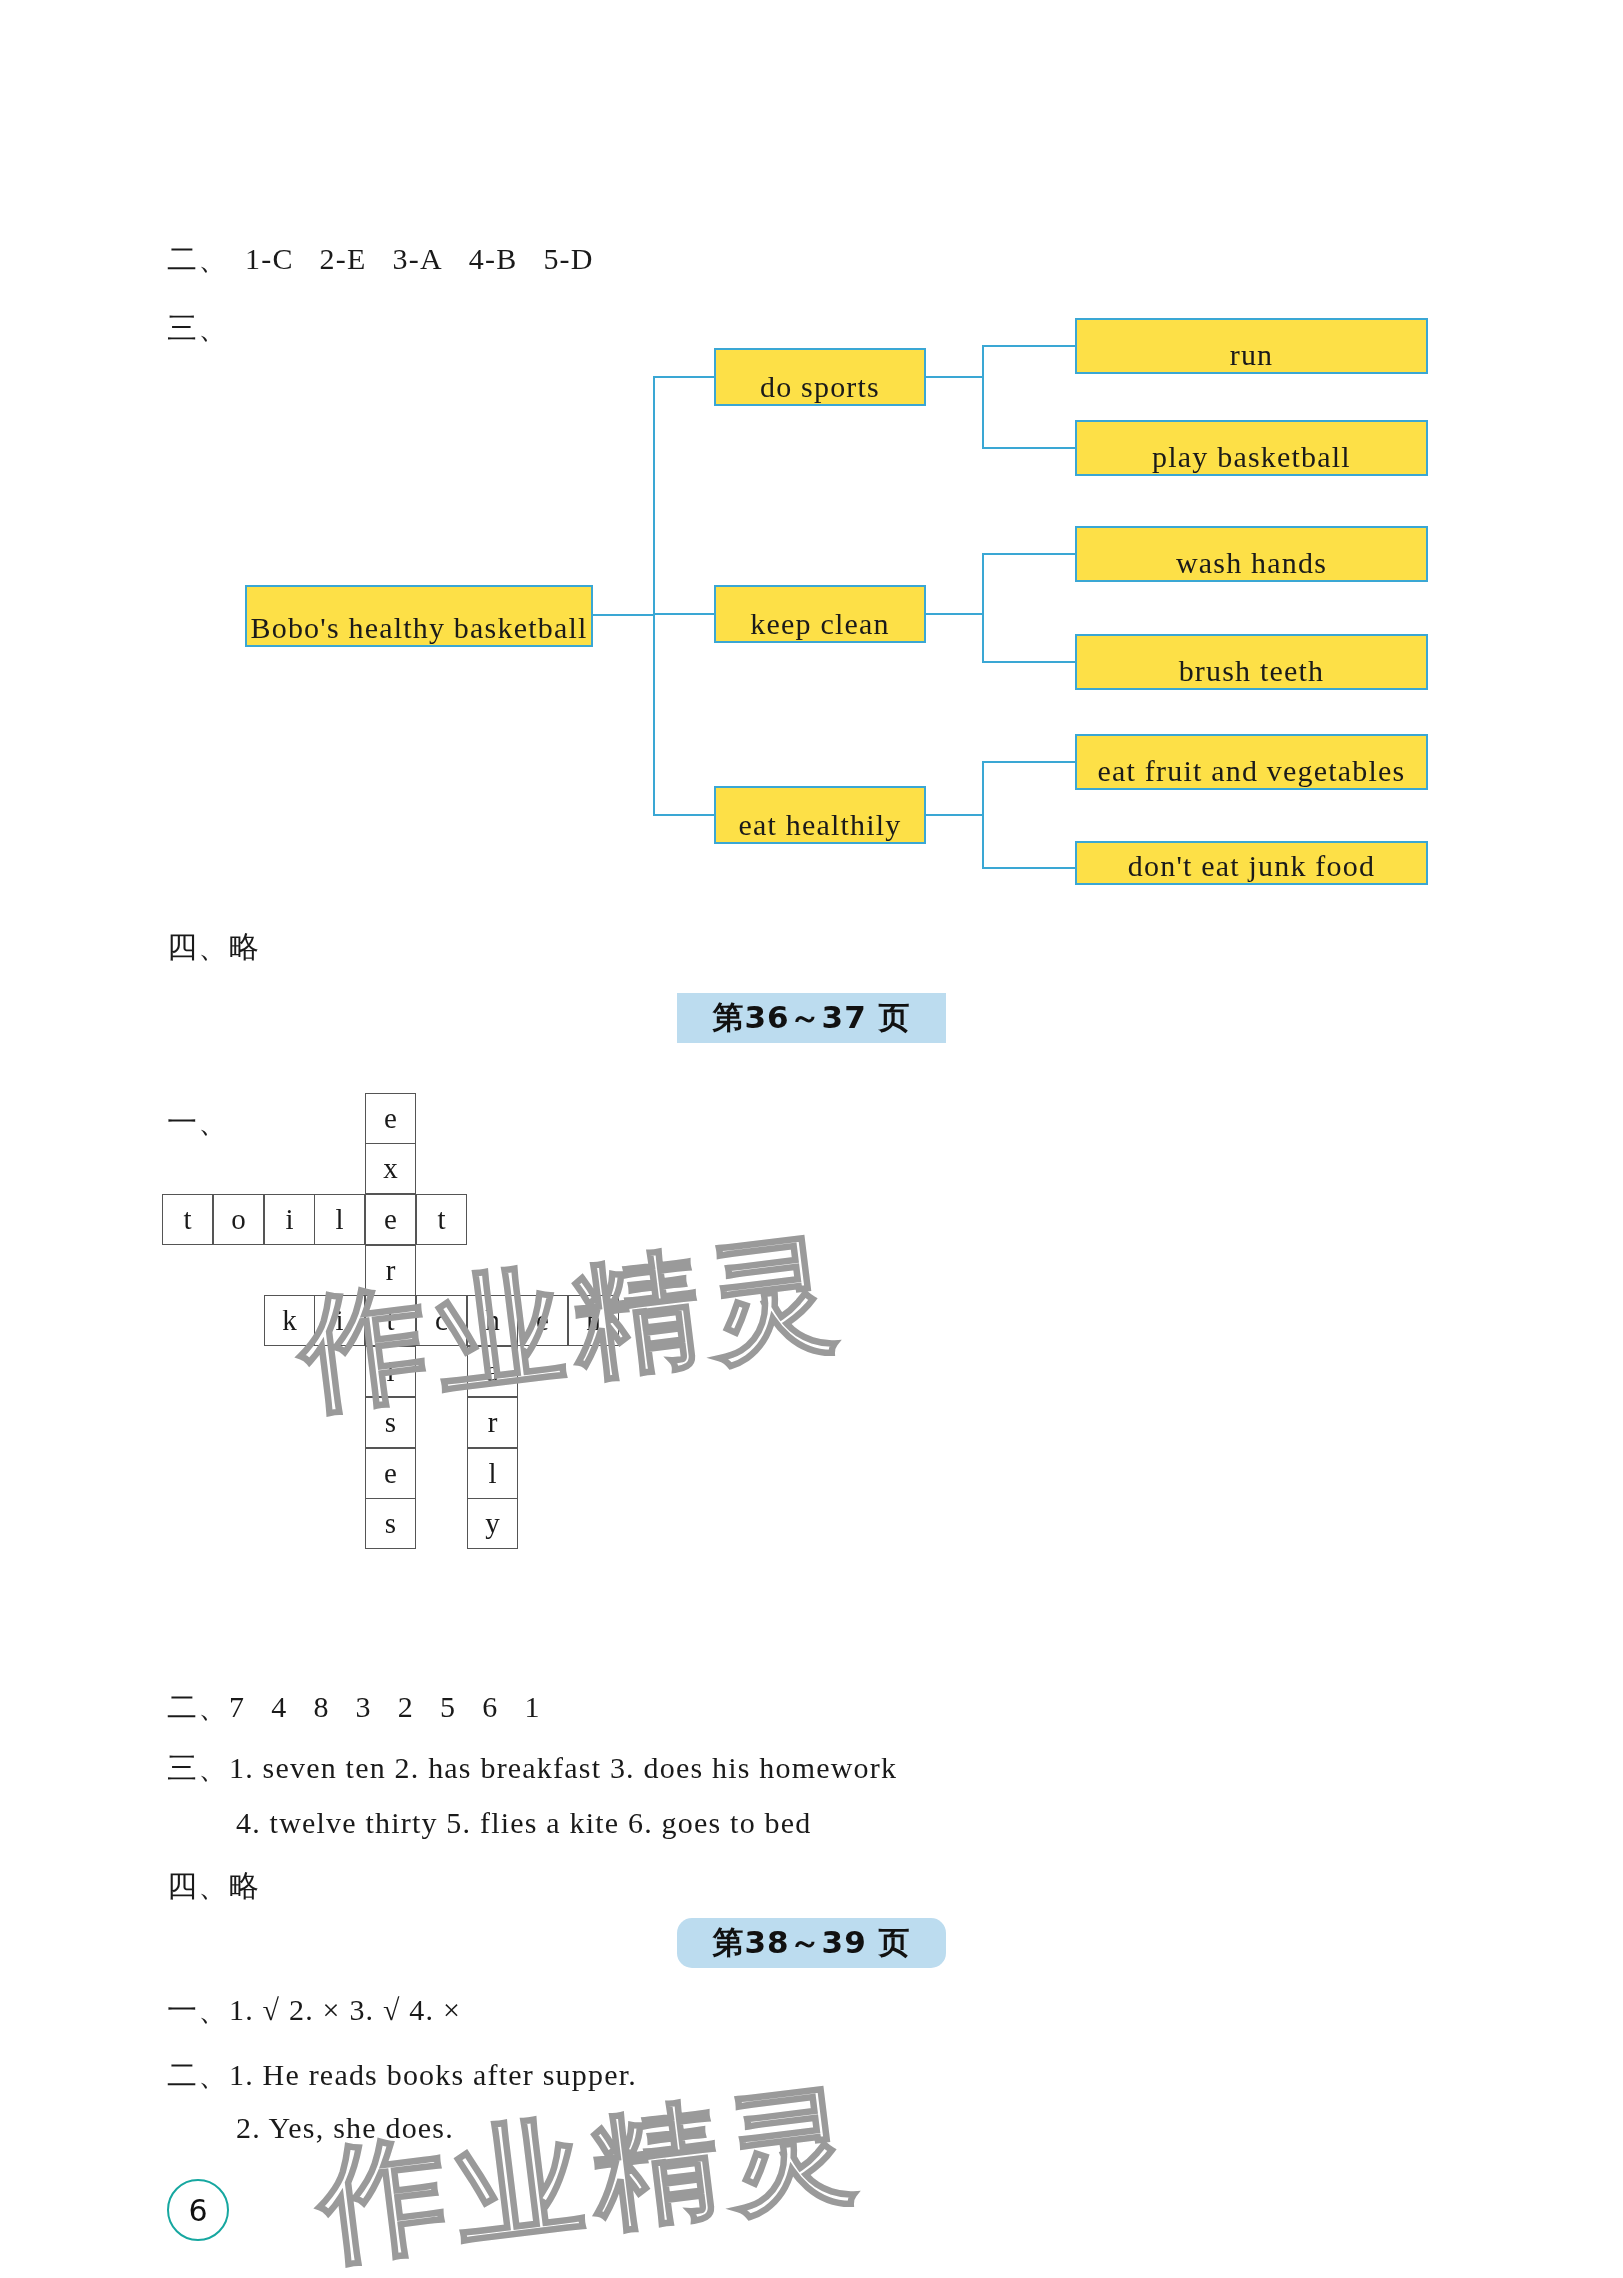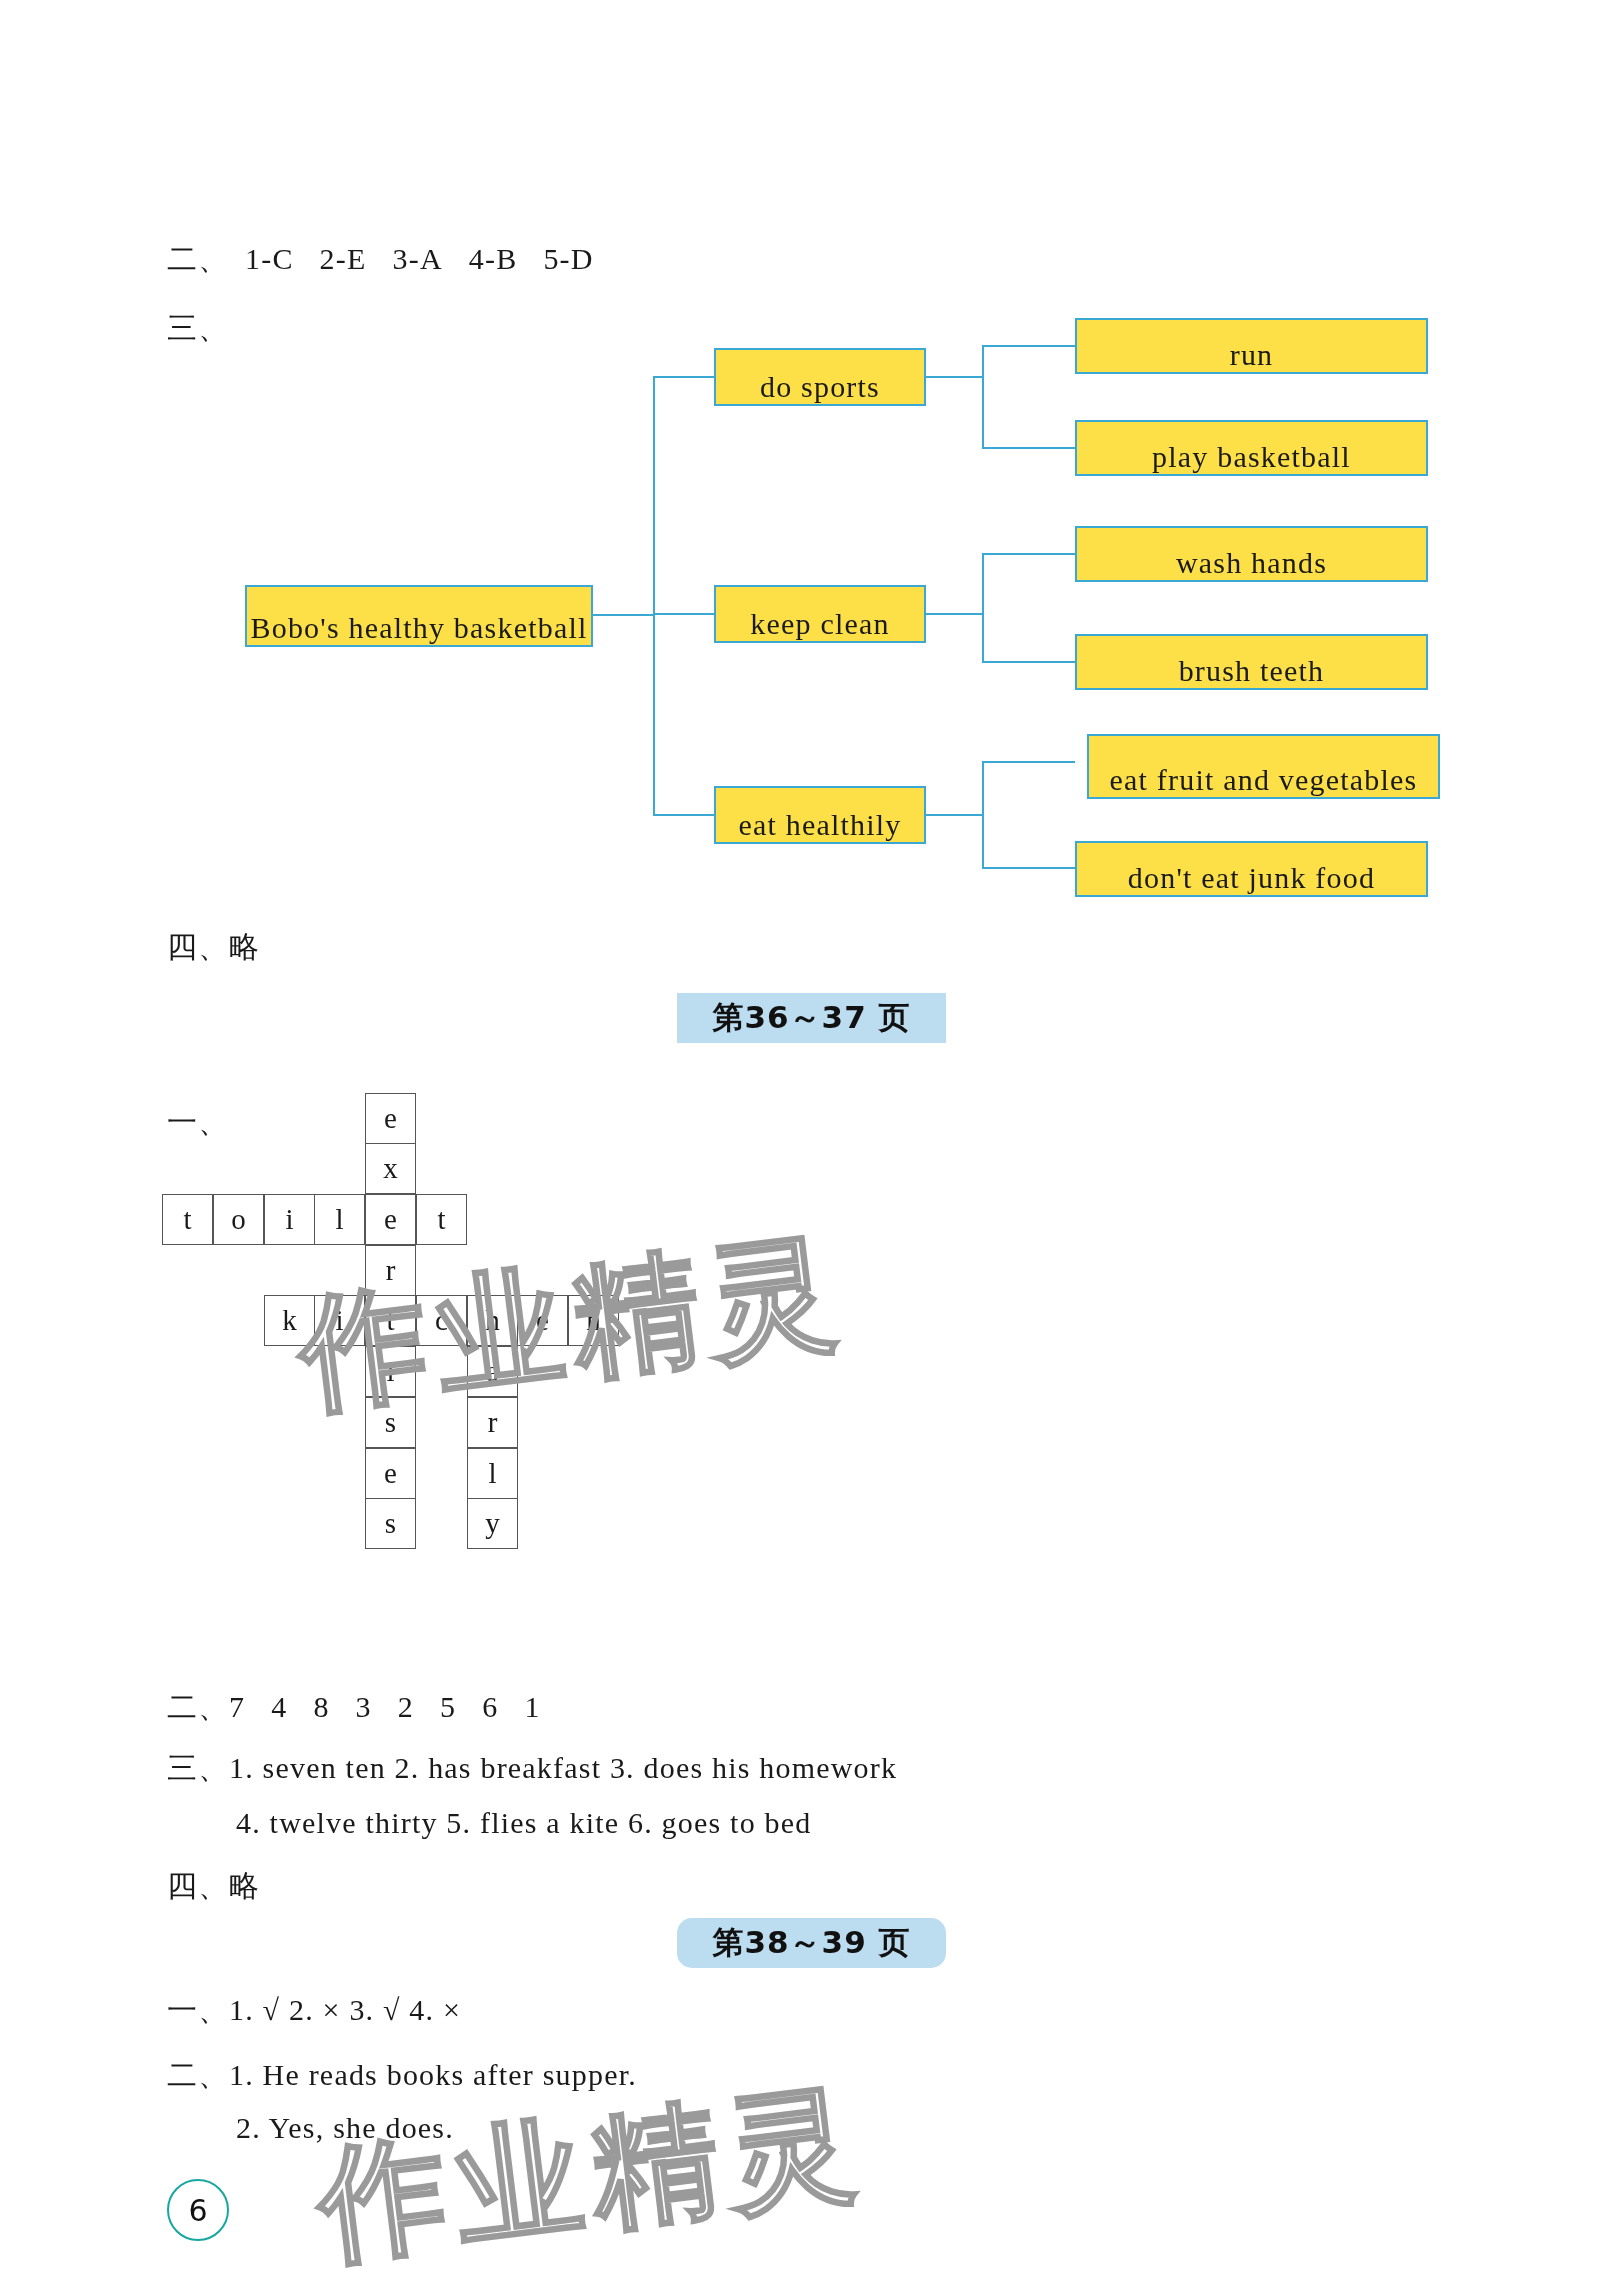--- a/index.html
+++ b/index.html
@@ -163,24 +163,24 @@
       <span>play basketball</span>
     </div>
 
     <div class="mm-box" style="left:1075px; top:526px; width:353px; height:56px;">
       <span>wash hands</span>
     </div>
     <div class="mm-box" style="left:1075px; top:634px; width:353px; height:56px;">
       <span>brush teeth</span>
     </div>
 
-    <div class="mm-box" style="left:1075px; top:734px; width:353px; height:65px;margin-left:12px;">
+    <div class="mm-box" style="left:1075px; top:734px; width:353px; height:56px;">
       <span>eat fruit and vegetables</span>
     </div>
-    <div class="mm-box" style="left:1075px; top:841px; width:353px; height:56px;">
+    <div class="mm-box" style="left:1075px; top:841px; width:353px; height:44px;">
       <span>don't eat junk food</span>
     </div>
 
     <div class="mm-line" style="left:593px; top:614px; width:60px; height:2px;"></div>
     <div class="mm-line" style="left:653px; top:376px; width:2px; height:439px;"></div>
 
     <div class="mm-line" style="left:653px; top:376px; width:62px; height:2px;"></div>
     <div class="mm-line" style="left:653px; top:613px; width:62px; height:2px;"></div>
     <div class="mm-line" style="left:653px; top:814px; width:62px; height:2px;"></div>
 

